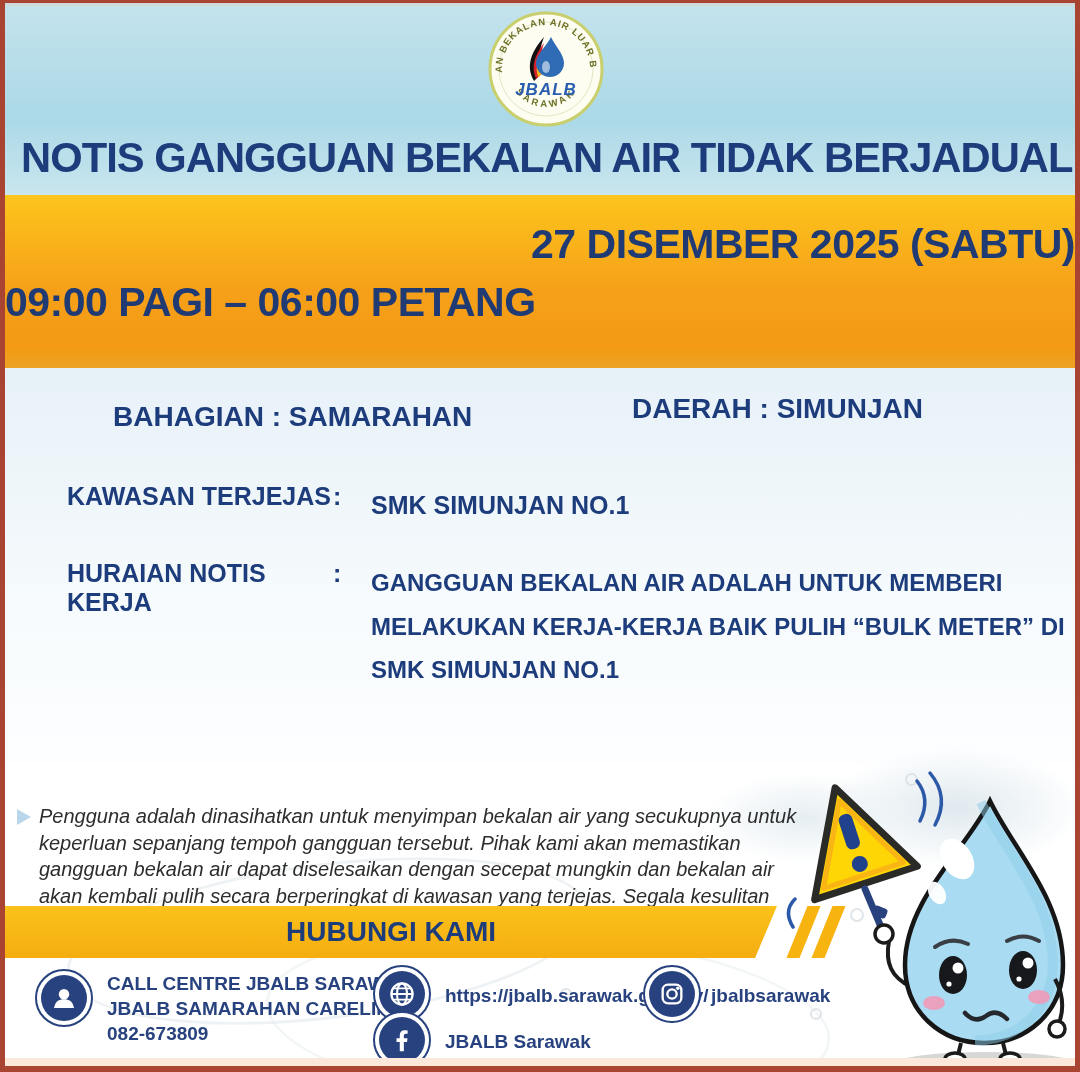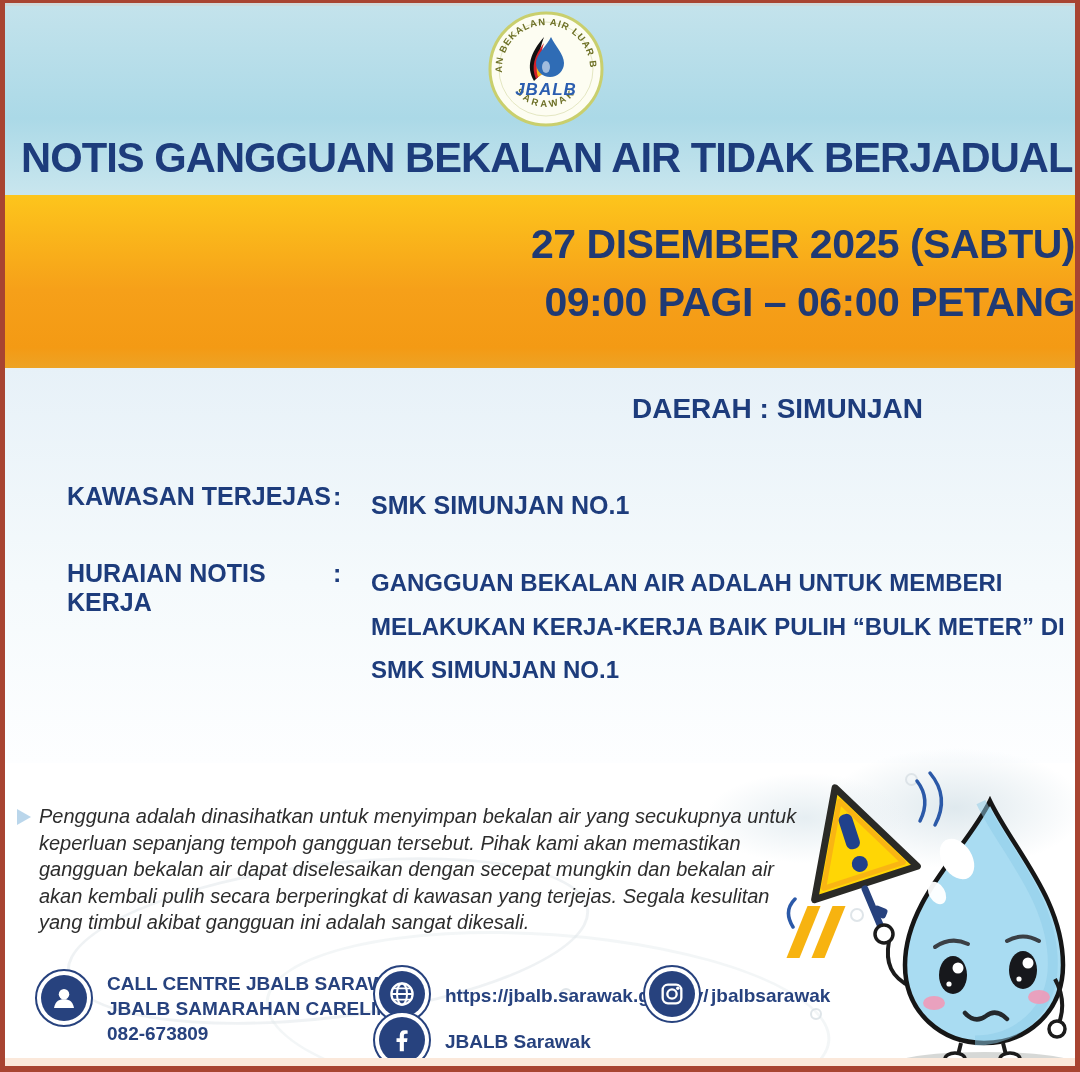--- a/index.html
+++ b/index.html
@@ -20,21 +20,21 @@
   .sec-splash{position:absolute;left:0;top:760px;width:1070px;height:298px;background:#fff;}
   .strip-peach{position:absolute;left:0;top:1055px;width:1070px;height:8px;background:#fbe8da;}
   
   .logo{position:absolute;left:483px;top:8px;width:116px;height:116px;}
   
   .title{position:absolute;left:0;top:130px;width:1070px;text-align:center;
     color:#1d3c7c;font-size:43px;font-weight:bold;letter-spacing:-1px;
     transform:scaleX(.97);white-space:nowrap;}
   .date1{position:absolute;left:0;top:218px;width:1070px;text-align:right;
     color:#203a74;font-size:41px;font-weight:bold;letter-spacing:-.5px;}
-  .date2{position:absolute;left:0;top:276px;width:1070px;text-align:right;
+  .date2{position:absolute;left:0;top:276px;width:1070px;text-align:left;
     color:#203a74;font-size:41px;font-weight:bold;letter-spacing:-.5px;}
   .bahagian{position:absolute;left:108px;top:398px;color:#1d3c7c;font-size:28px;font-weight:bold;}
   .daerah{position:absolute;left:627px;top:390px;color:#1d3c7c;font-size:28px;font-weight:bold;}
   
   .row{position:absolute;left:62px;color:#1d3c7c;font-weight:bold;display:flex;justify-content:space-between;}
   .row .lbl{width:266px;font-size:25px;}
   .row .col{width:22px;font-size:25px;}
   .row .val{font-size:24px;line-height:43.5px;margin-top:-9px;margin-left:16px;}
   .row .val div{white-space:nowrap;}
   .row-kawasan{top:479px;}
@@ -108,20 +108,21 @@
       <path d="M63,26 C67,35 76,43 76,52 a14,14 0 1 1 -28,0 C48,43 59,35 63,26 Z" fill="#2f6cb5"></path>
       <ellipse cx="58" cy="56" rx="4" ry="6" fill="#ffffff" opacity=".55"></ellipse>
       <text x="58" y="84" text-anchor="middle" font-size="17" font-weight="bold" font-style="italic" fill="#2a5db0" letter-spacing="1">JBALB</text>
     </svg>
   </div>
 
   <div class="title">NOTIS GANGGUAN BEKALAN AIR TIDAK BERJADUAL</div>
   <div class="date1">27 DISEMBER 2025 (SABTU)</div>
   <div class="date2">09:00 PAGI – 06:00 PETANG</div>
 
+  <div class="bahagian">BAHAGIAN : SAMARAHAN</div>
   <div class="daerah">DAERAH : SIMUNJAN</div>
 
   <div class="row row-kawasan">
     <div class="lbl">KAWASAN TERJEJAS</div>
     <div class="col">:</div>
     <div class="val">
       <div style="margin-top:11px;font-size:25px;">SMK SIMUNJAN NO.1</div>
     </div>
   </div>
 
@@ -186,20 +187,23 @@
       <path d="M270,238 q12,22 4,44" stroke="#1b1b1b" stroke-width="4" fill="none"></path>
       <circle cx="272" cy="288" r="8" fill="#fff" stroke="#1b1b1b" stroke-width="3.5"></circle>
 
       <line x1="176" y1="302" x2="173" y2="314" stroke="#1b1b1b" stroke-width="4"></line>
       <ellipse cx="170" cy="318" rx="10" ry="6" fill="#fff" stroke="#1b1b1b" stroke-width="3.5"></ellipse>
       <line x1="218" y1="302" x2="221" y2="314" stroke="#1b1b1b" stroke-width="4"></line>
       <ellipse cx="225" cy="318" rx="10" ry="6" fill="#fff" stroke="#1b1b1b" stroke-width="3.5"></ellipse>
     </svg>
   </div>
 
+  <div class="band">
+    <span>HUBUNGI KAMI</span>
+  </div>
   <div class="stripe s1"></div>
   <div class="stripe s2"></div>
 
   <div class="cicon" style="left:30px;top:966px;">
     <div class="inner">
       <svg viewBox="0 0 24 24" width="30" height="30">
         <circle cx="12" cy="9" r="4.2" fill="#fff"></circle>
         <path d="M4,20 C5,14.5 8,13 12,13 C16,13 19,14.5 20,20 Z" fill="#fff"></path>
       </svg>
     </div>

